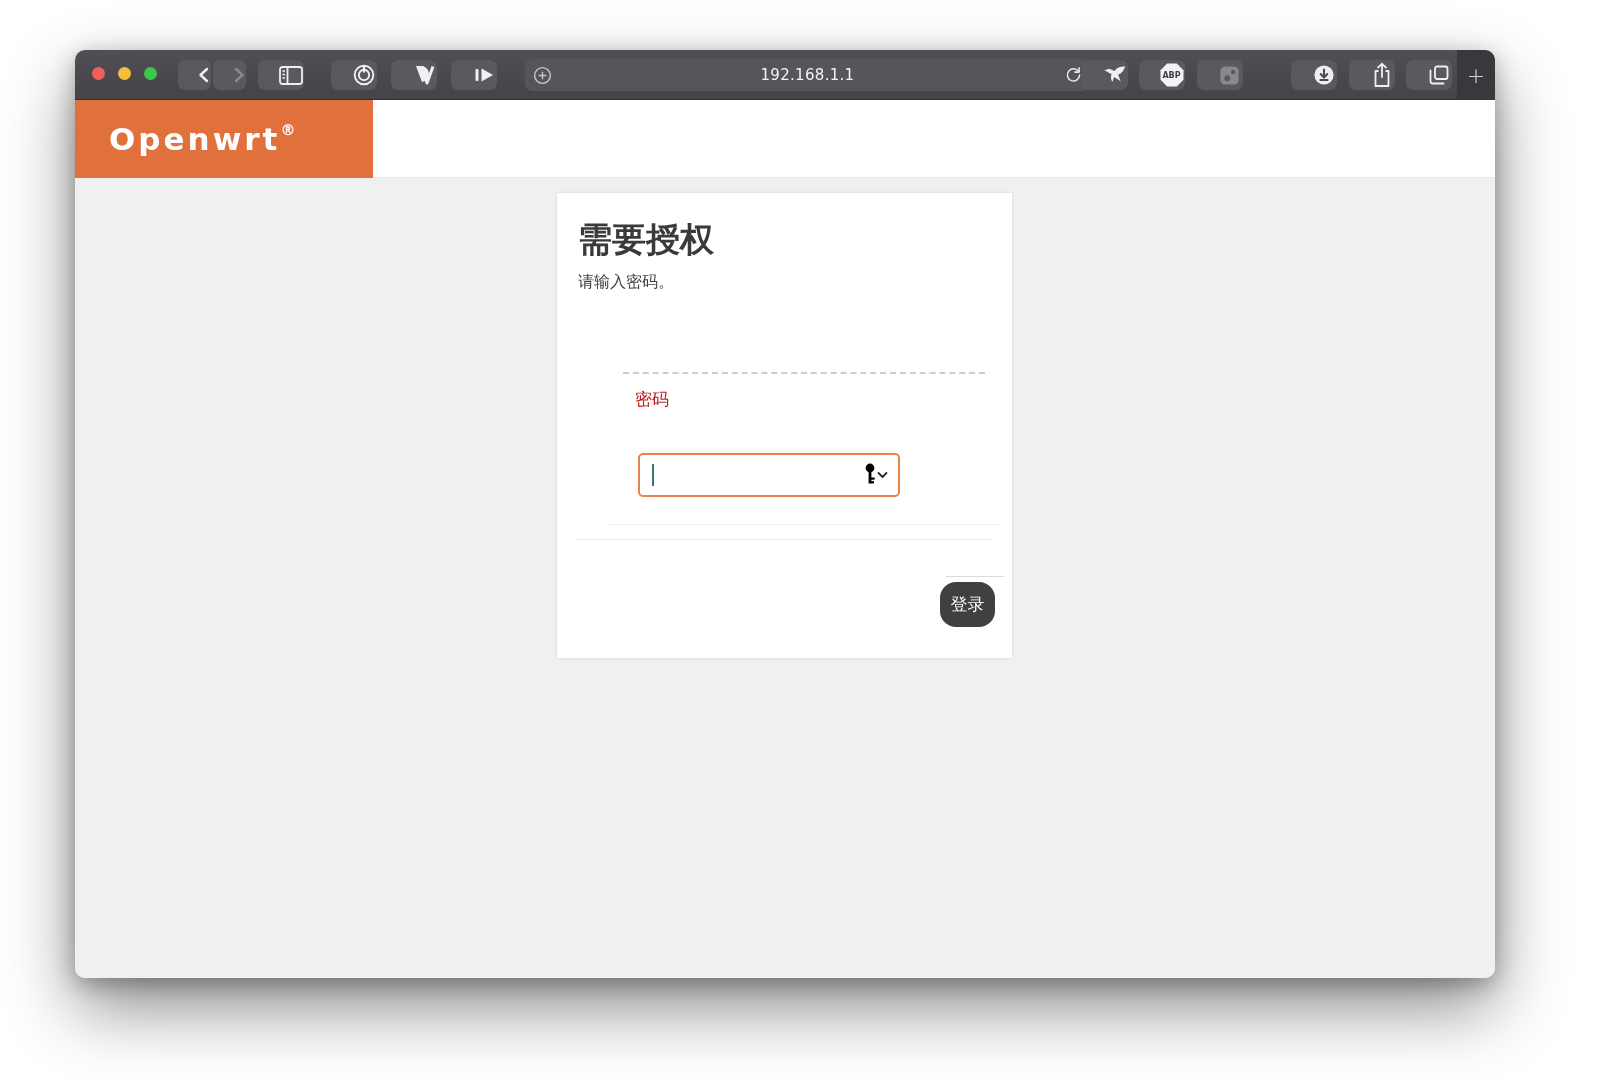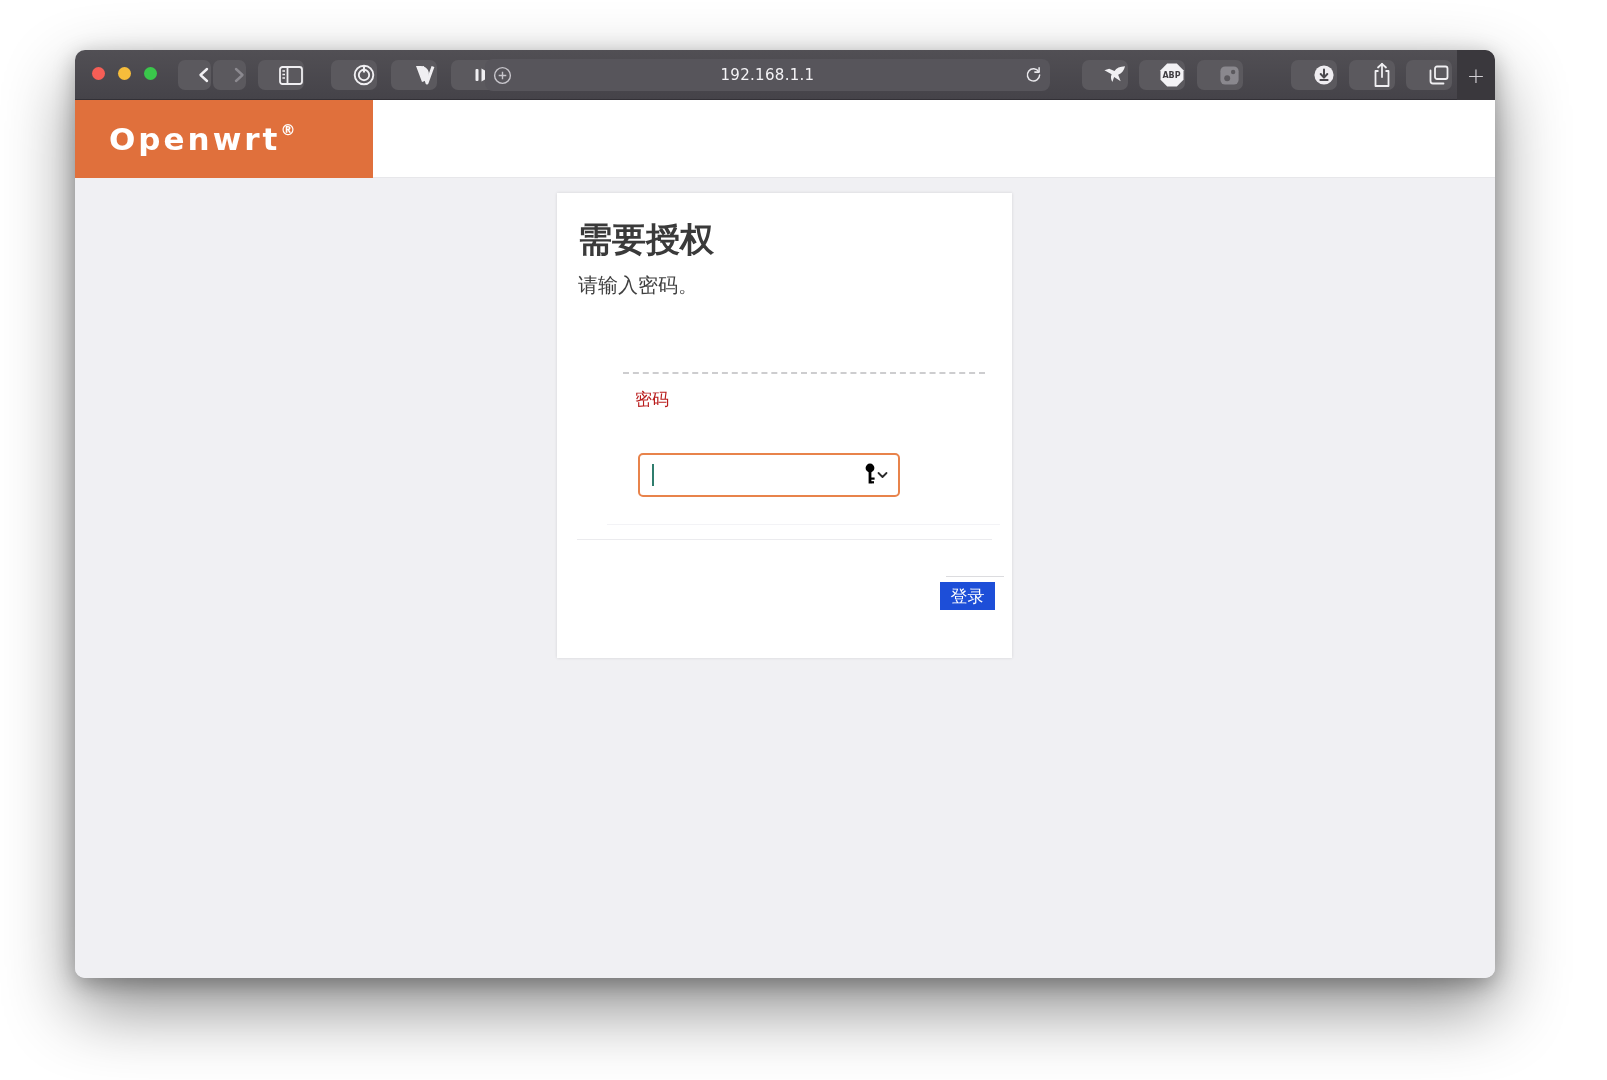--- a/index.html
+++ b/index.html
@@ -17,21 +17,21 @@
              border-bottom:1px solid #323036; }
   .tl { position:absolute; top:17px; width:13px; height:13px; border-radius:50%; }
   .tl.red   { left:17px; background:#f55e56; }
   .tl.yel   { left:43px; background:#f6bd3b; }
   .tl.grn   { left:69px; background:#3ac74b; }
 
   .tbtn { position:absolute; top:10px; height:30px; border-radius:7px;
           background:#5b595e; display:flex; align-items:center; justify-content:center;padding-left:19px; }
   .tbtn svg { display:block; }
 
-  .urlbar { position:absolute; left:410px; top:9px; width:565px; height:32px;
+  .urlbar { position:absolute; left:450px; top:9px; width:565px; height:32px;
             border-radius:8px; background:#57555b; display:flex; align-items:center;justify-content:space-between; }
   .urlbar .url-text { flex:1; text-align:center; color:#f4f3f6; font-size:15px;
                       letter-spacing:.3px; }
   .url-side { width:34px; display:flex; align-items:center; justify-content:center; }
 
   .newtab { position:absolute; right:0; top:0; width:38px; height:50px;
             background:#3a383d; border-top-right-radius:10px;
             display:flex; align-items:center; justify-content:center;
             color:#d2d0d5; font-size:22px; font-weight:300; }
 
@@ -47,21 +47,21 @@
   .logo-text { color:#ffffff; font-size:31px; font-weight:bold; letter-spacing:3px; }
   .logo-text sup { font-size:15px; position:relative; top:-4px; letter-spacing:0; }
 
   
   .content { position:relative; height:800px; background:#f0f0f3; }
 
   .card { position:absolute; left:482px; top:15px; width:455px; height:465px;
           background:#ffffff; box-shadow:0 0 3px rgba(0,0,0,.12);padding-left:16px; }
   .card-title { position:absolute; left:21px; top:24px; font-size:34px;
                 font-weight:bold; color:#3a3a3a; }
-  .card-subtitle { position:absolute; left:21px; top:79px; font-size:20px; color:#3f3f3f; }
+  .card-subtitle { position:absolute; left:21px; top:79px; font-size:16px; color:#3f3f3f; }
 
   .dashed-divider { position:absolute; left:66px; right:27px; top:179px;
                     border-top:2px dashed #cdcdcf; }
   .field-label { position:absolute; left:78px; top:195px; font-size:17px; color:#b91c1c; }
 
   .input-wrap { position:absolute; left:81px; top:260px; width:262px; height:44px; }
   .pw-input { width:100%; height:100%; border:2px solid #e8834b; border-radius:5px;
               background:#fff; padding:0 40px 0 12px; font-size:15px; outline:none; }
   .fake-caret { position:absolute; left:14px; top:11px; width:2px; height:22px;
                 background:#2f7d6d; }
@@ -69,22 +69,22 @@
              display:flex; align-items:center; justify-content:center; gap:1px;
              background:transparent; border:none; }
 
   .hair-1 { position:absolute; left:50px; width:393px; top:331px;
             border-top:1px solid #f3f3f6; }
   .hair-2 { position:absolute; left:20px; width:415px; top:346px;
             border-top:1px solid #ebebee; }
   .actions-divider { position:absolute; right:8px; width:58px; top:383px;
                      border-top:1px solid #dcdcdf; }
 
-  .login-btn { position:absolute; left:383px; top:389px; width:55px; height:28px;
-               background:#1d4ed8; border:none; border-radius:0; color:#ffffff;
+  .login-btn { position:absolute; left:383px; top:389px; width:55px; height:45px;
+               background:#404040; border:none; border-radius:16px; color:#ffffff;
                font-size:17px; display:flex; align-items:center; justify-content:center;
                font-family:inherit; }
 </style>
 </head>
 <body>
 
 <div class="window">
 
   <div class="toolbar">
     <div class="tl red"></div>

